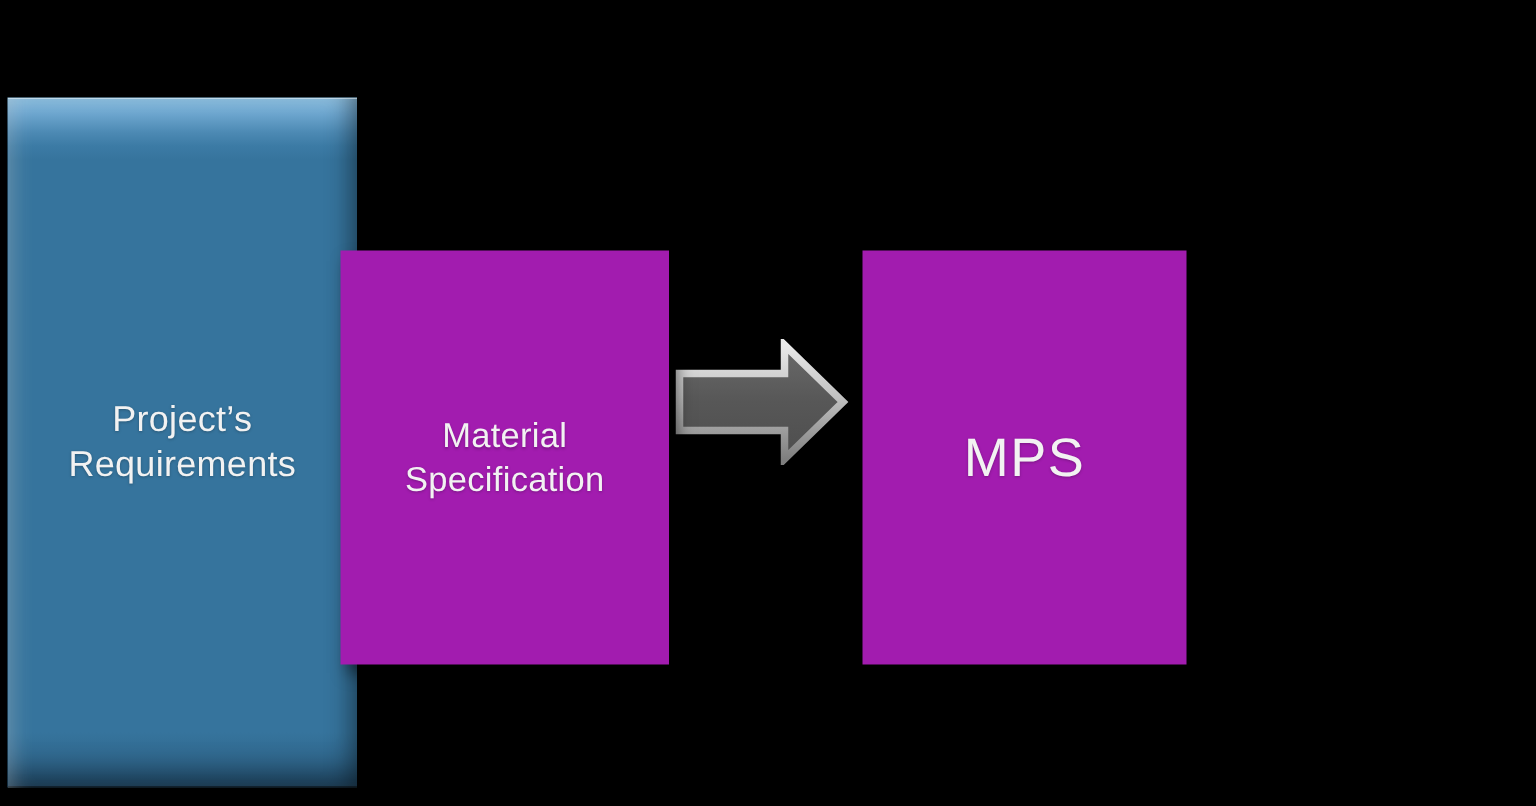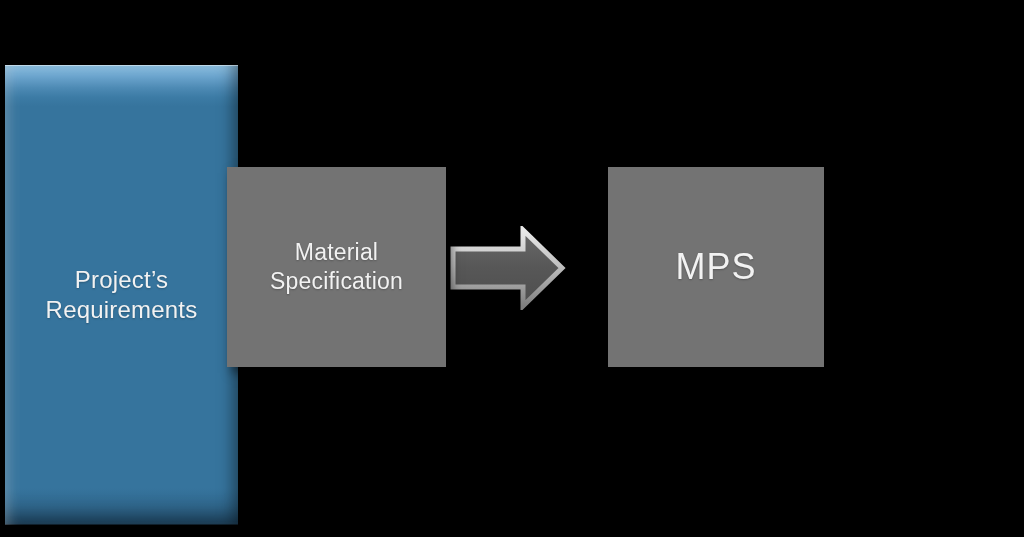--- a/index.html
+++ b/index.html
@@ -42,29 +42,29 @@
     justify-content: center;
   }
   .pillar-left  { left: 5px;   top: 65px; }
   .pillar-right { left: 779px; top: 65px; }
 
   
   .flat-box {
     position: absolute;
     top: 167px;
     width: 219px;
-    height: 200px;
-    background: #737373;
+    height: 276px;
+    background: #a21caf;
     box-shadow: 5px 6px 10px rgba(0,0,0,0.55);
     display: flex;
     align-items: center;
     justify-content: center;
   }
   .box-material { left: 227px; z-index: 2; }
-  .box-mps      { left: 575px; width: 216px; z-index: 2; margin-left: 33px; }
+  .box-mps      { left: 575px; width: 216px; z-index: 2; }
 
   
   .shape-label {
     color: #f2f2f2;
     text-align: center;
     white-space: pre-line;
     font-size: 24px;
     line-height: 1.27;
     font-weight: 400;
     letter-spacing: 0.2px;

